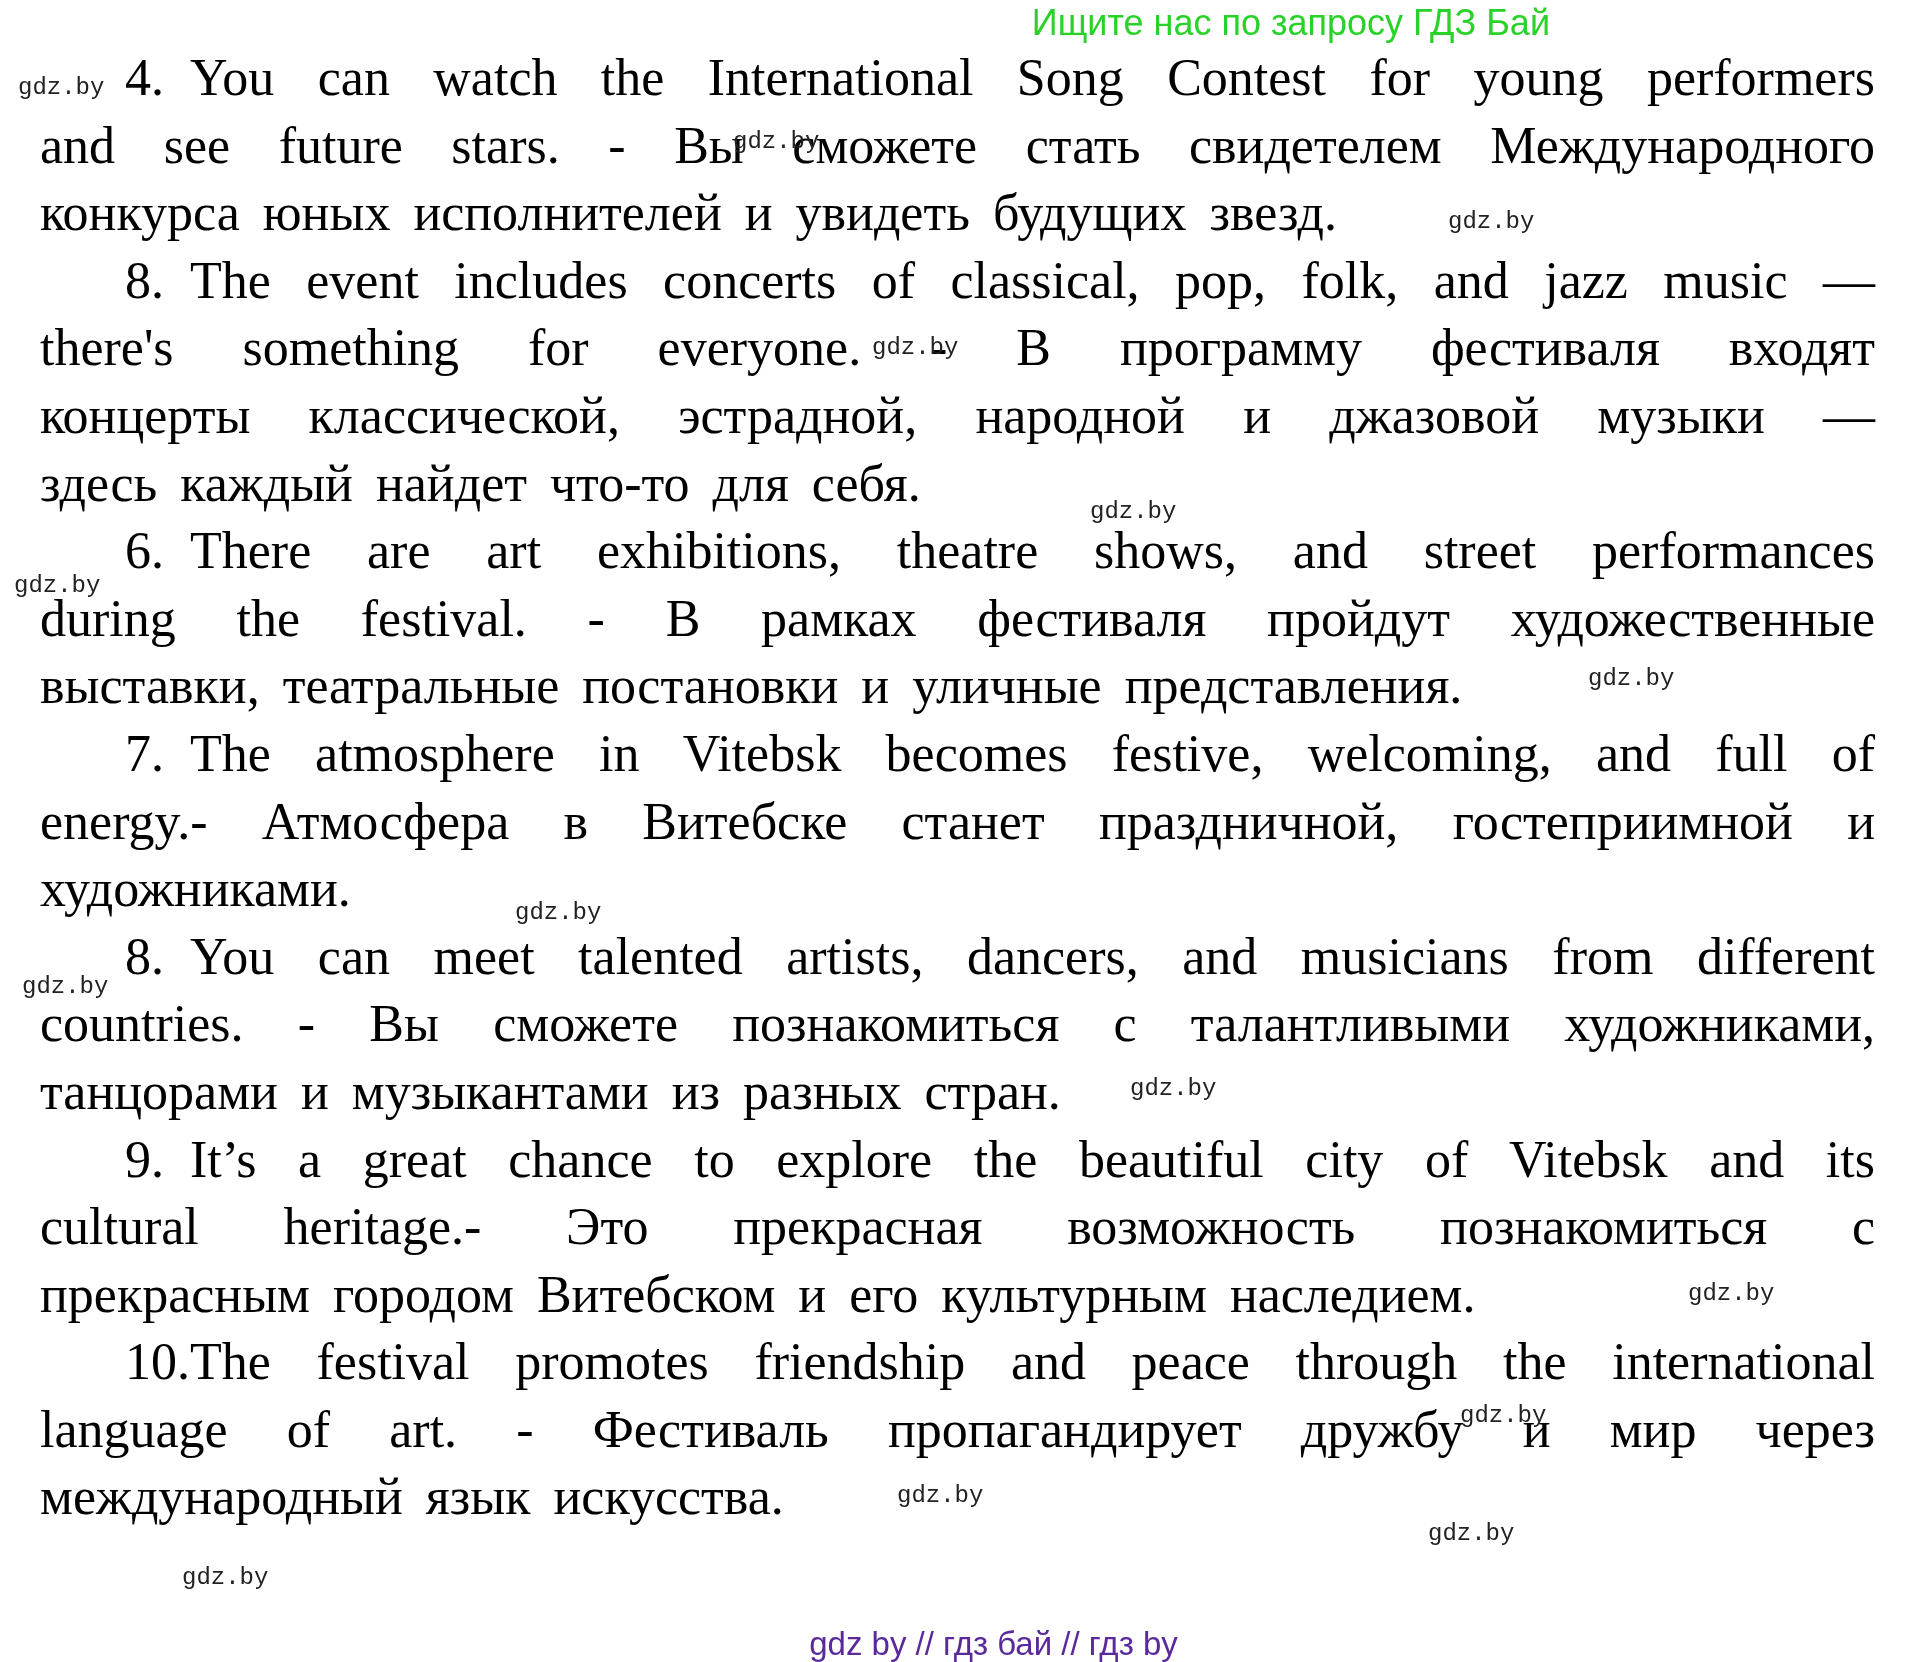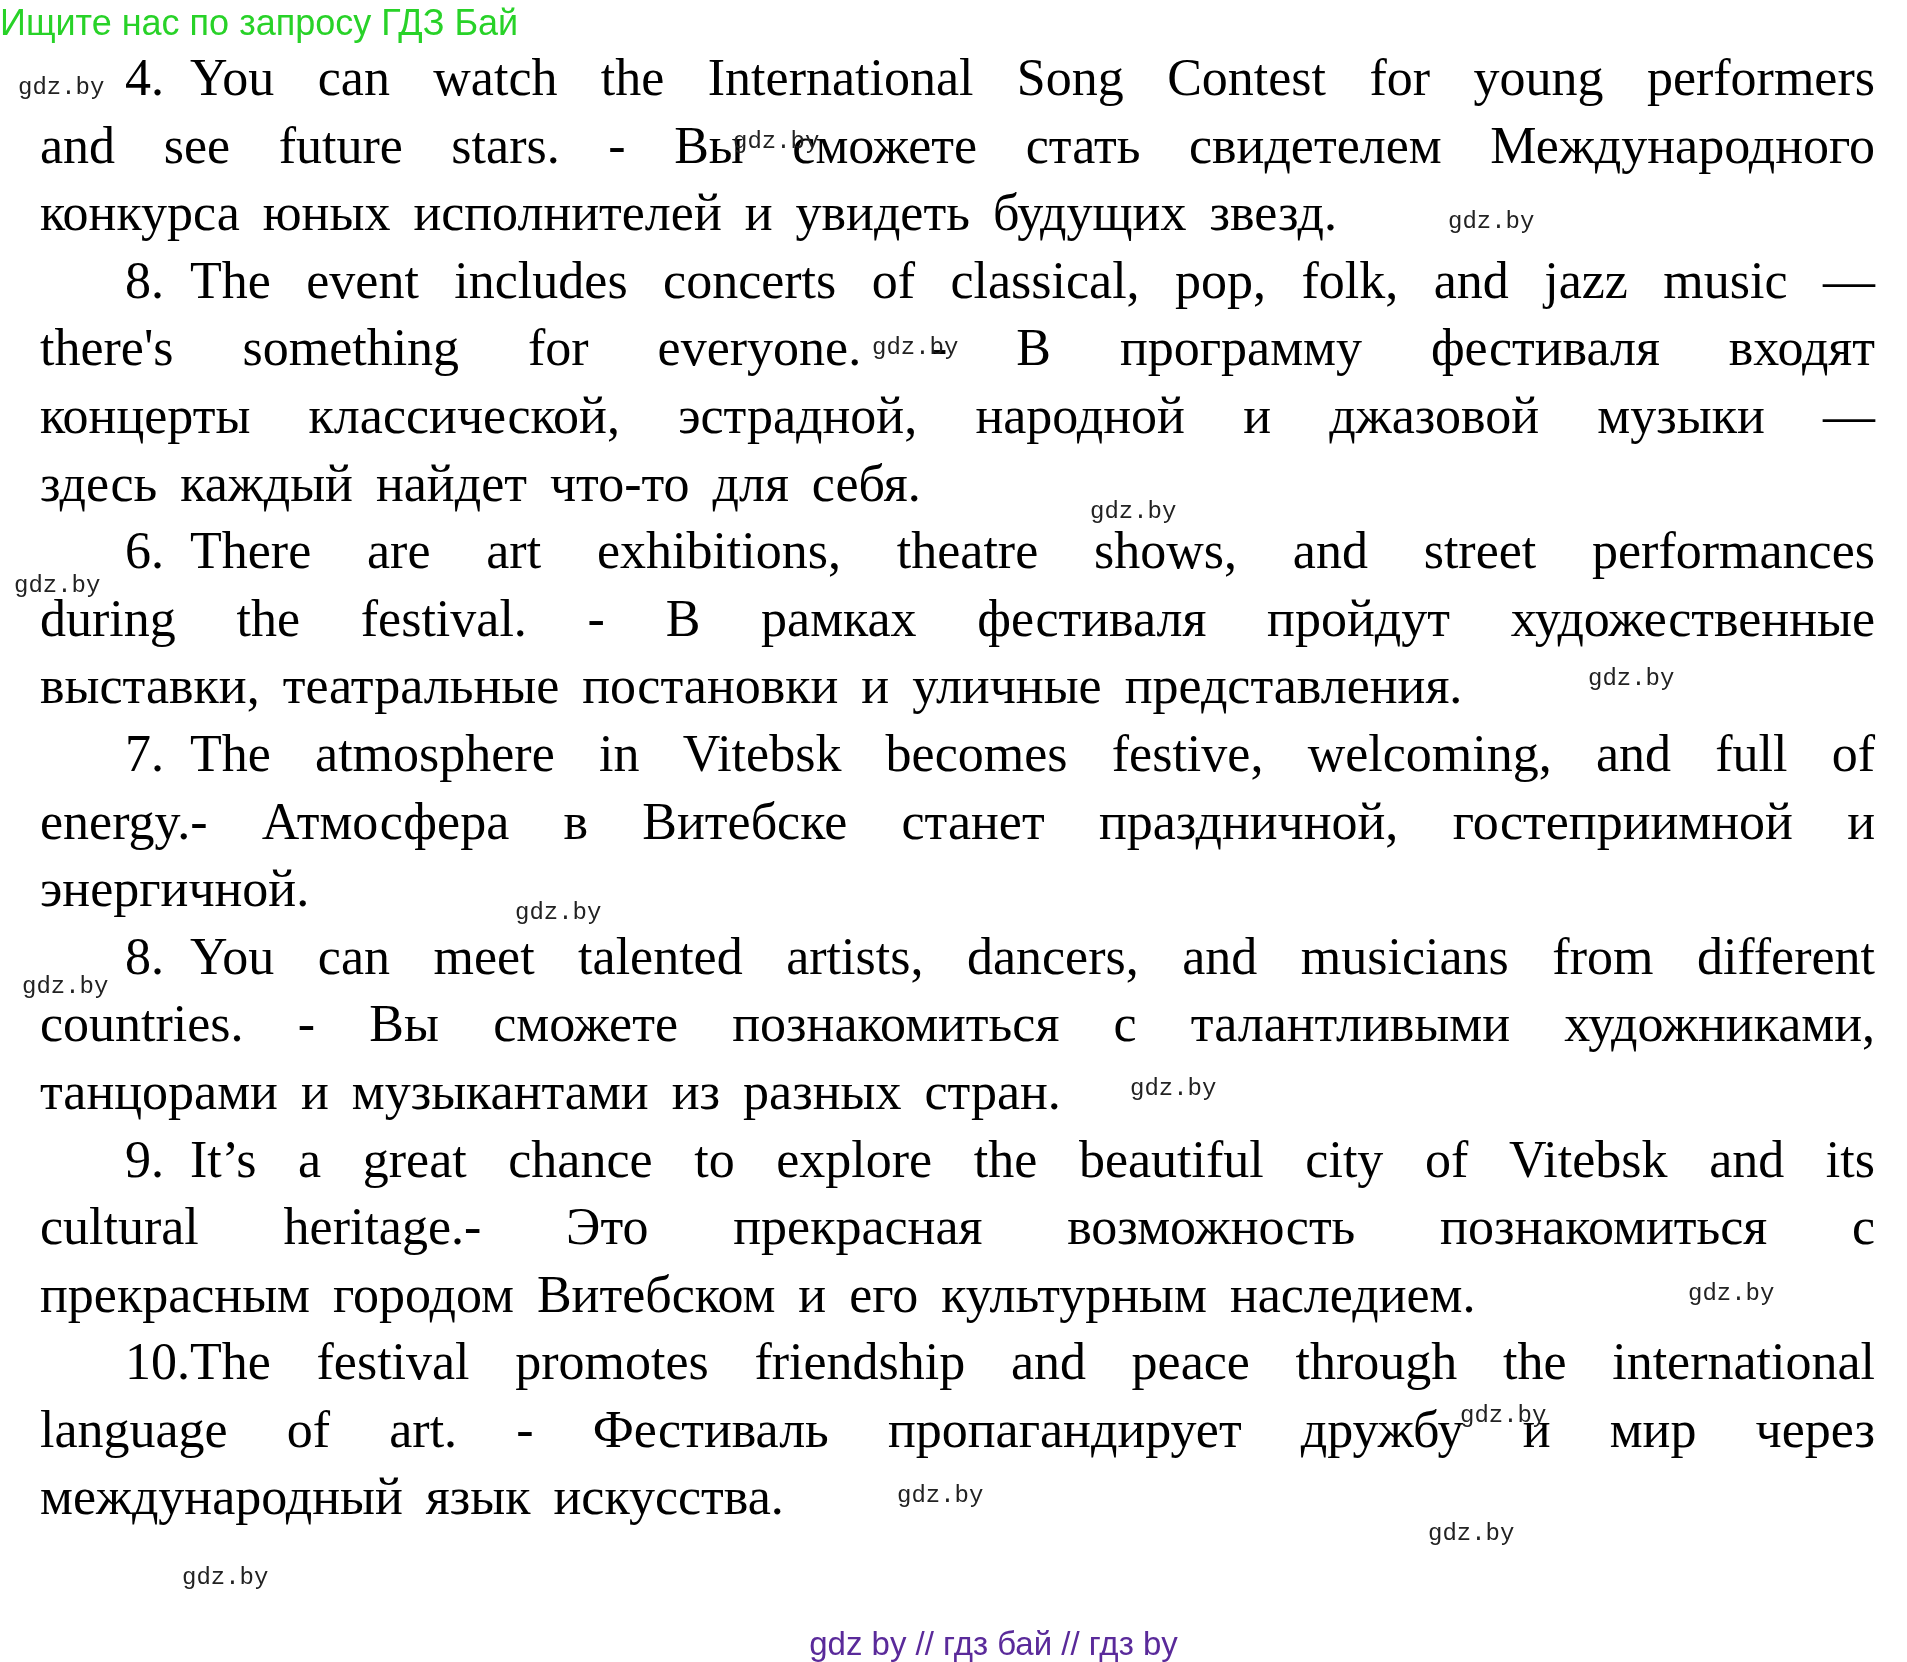--- a/index.html
+++ b/index.html
@@ -7,21 +7,21 @@
     width: 1907px; height: 1662px;
     background: #ffffff;
     position: relative;
     overflow: hidden;
     font-family: "Liberation Serif", serif;
   }
   .page { position: absolute; inset: 0; }
   .header {
     position: absolute;
     top: 2px; left: 0; width: 1550px;
-    text-align: left;
+    text-align: right;
     font-family: "Liberation Sans", sans-serif;
     font-size: 36px;
     font-weight: 400;
   }
   .text-block {
     position: absolute;
     left: 40px; top: 44px;
     width: 1835px;
     color: #000000;
     font-size: 52px;
@@ -67,21 +67,21 @@
       <div class="line last">конкурса юных исполнителей и увидеть будущих звезд.</div>
       <div class="line indent">8. The event includes concerts of classical, pop, folk, and jazz music —</div>
       <div class="line">there's something for everyone. - В программу фестиваля входят</div>
       <div class="line">концерты классической, эстрадной, народной и джазовой музыки —</div>
       <div class="line last">здесь каждый найдет что-то для себя.</div>
       <div class="line indent">6. There are art exhibitions, theatre shows, and street performances</div>
       <div class="line">during the festival. - В рамках фестиваля пройдут художественные</div>
       <div class="line last">выставки, театральные постановки и уличные представления.</div>
       <div class="line indent">7. The atmosphere in Vitebsk becomes festive, welcoming, and full of</div>
       <div class="line">energy.- Атмосфера в Витебске станет праздничной, гостеприимной и</div>
-      <div class="line last">энергичной.</div>
+      <div class="line last">художниками.</div>
       <div class="line indent">8. You can meet talented artists, dancers, and musicians from different</div>
       <div class="line">countries. - Вы сможете познакомиться с талантливыми художниками,</div>
       <div class="line last">танцорами и музыкантами из разных стран.</div>
       <div class="line indent">9. It’s a great chance to explore the beautiful city of Vitebsk and its</div>
       <div class="line">cultural heritage.- Это прекрасная возможность познакомиться с</div>
       <div class="line last">прекрасным городом Витебском и его культурным наследием.</div>
       <div class="line indent">10.The festival promotes friendship and peace through the international</div>
       <div class="line">language of art. - Фестиваль пропагандирует дружбу и мир через</div>
       <div class="line last">международный язык искусства.</div>
     </div>

